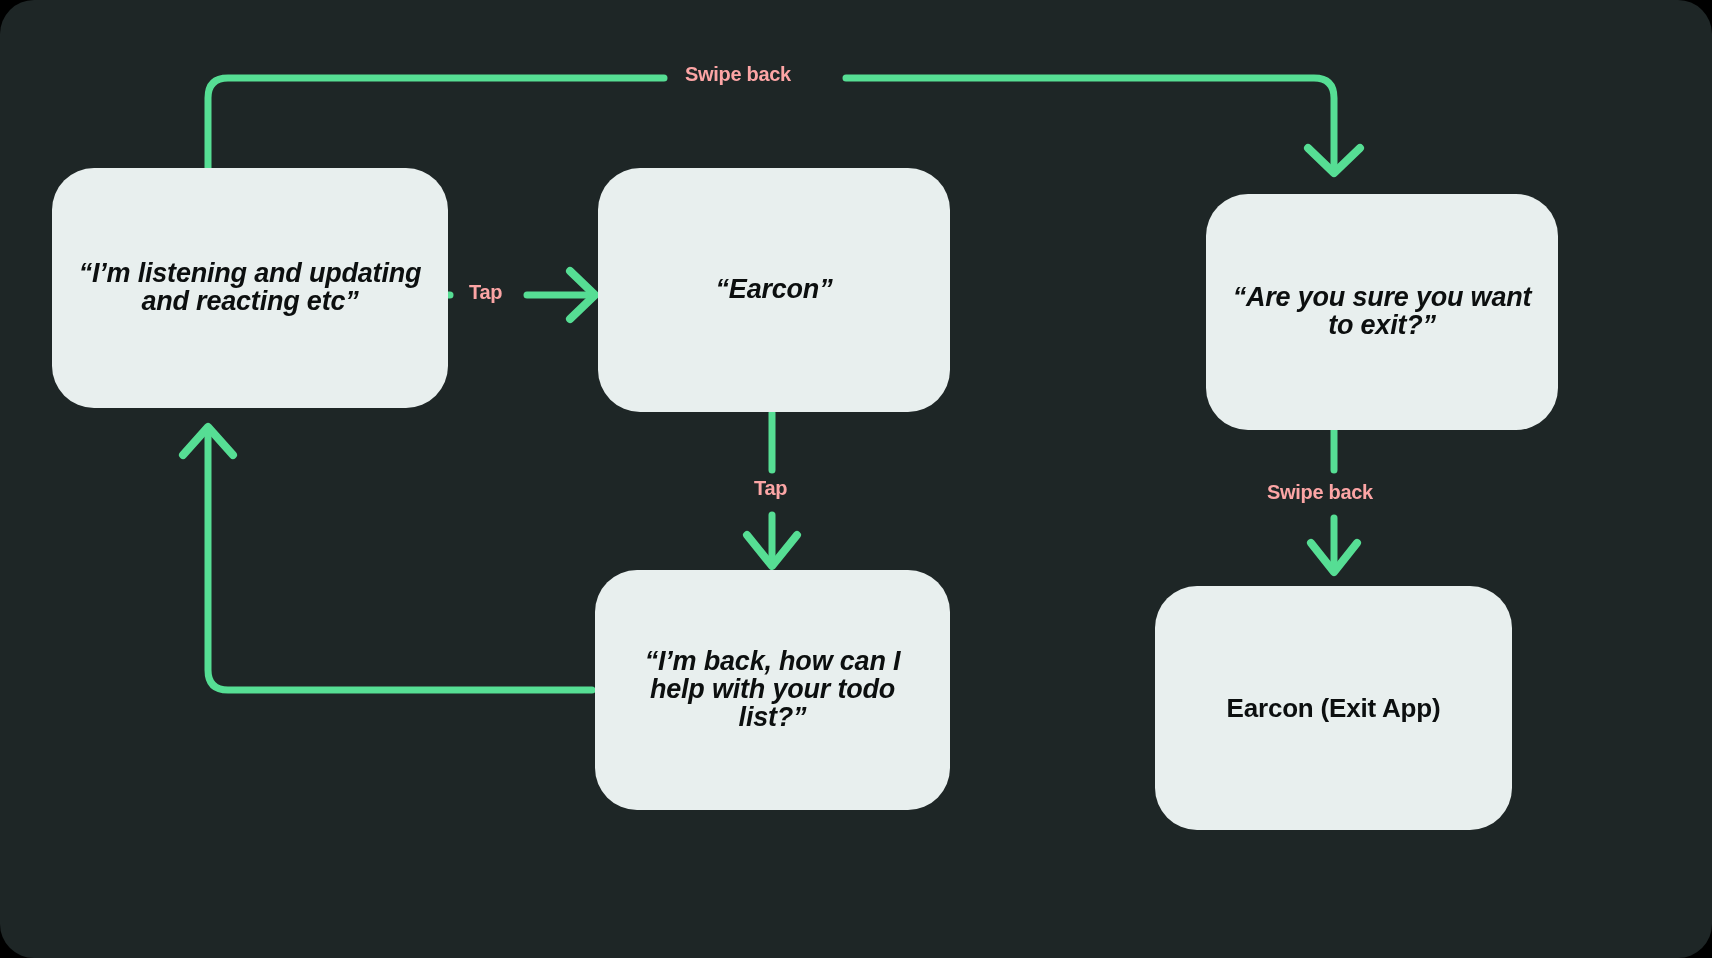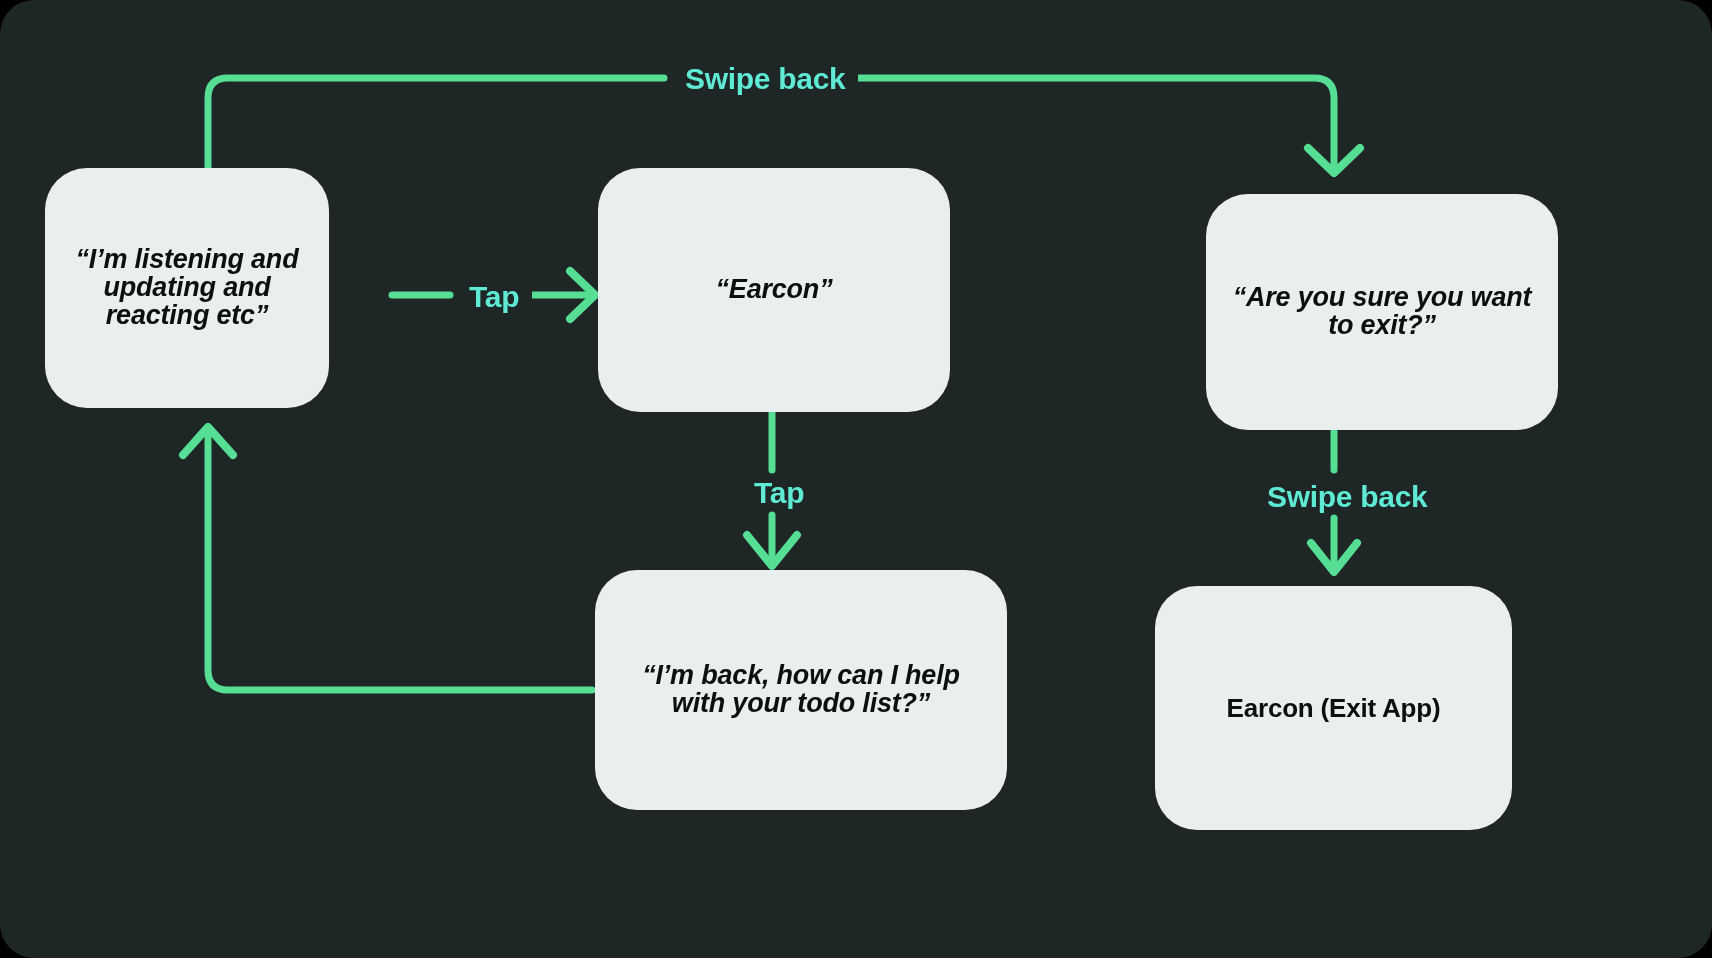--- a/index.html
+++ b/index.html
@@ -42,24 +42,24 @@
     line-height: 1.03;
     text-align: center;
     letter-spacing: -0.2px;
     white-space: pre-line;
   }
   .node-label.plain {
     font-style: normal;
     font-size: 26px;
   }
 
-  #node-listening { left: 45px;   top: 168px; width: 284px; height: 240px; }
+  #node-listening { left: 52px;   top: 168px; width: 396px; height: 240px; }
   #node-paused    { left: 598px;  top: 168px; width: 352px; height: 244px; }
   #node-confirm   { left: 1158px; top: 194px; width: 352px; height: 236px; margin-left: 48px; }
-  #node-back      { left: 595px;  top: 570px; width: 412px; height: 240px; }
+  #node-back      { left: 595px;  top: 570px; width: 355px; height: 240px; }
   #node-earcon    { left: 1155px; top: 578px; width: 357px; height: 244px; margin-top: 8px; }
 
   
   #edges {
     position: absolute;
     left: 0; top: 0;
     width: 1712px;
     height: 958px;
     pointer-events: none;
   }
@@ -74,24 +74,24 @@
     fill: none;
     stroke: #56DE94;
     stroke-width: 8;
     stroke-linecap: round;
     stroke-linejoin: round;
   }
 
   
   .edge-label {
     position: absolute;
-    color: #5eead4;
+    color: #fca5a5;
     font-family: "Liberation Sans", sans-serif;
     font-weight: bold;
-    font-size: 30px;
+    font-size: 20px;
     letter-spacing: -0.3px;
     white-space: nowrap;
     background: #1E2626;
     padding: 0 13px;
     line-height: 1;
   }
 
   #label-swipe-top  { left: 672px; top: 64px; }
   #label-tap-right  { left: 456px; top: 282px; }
   #label-tap-down   { left: 741px; top: 478px; }

